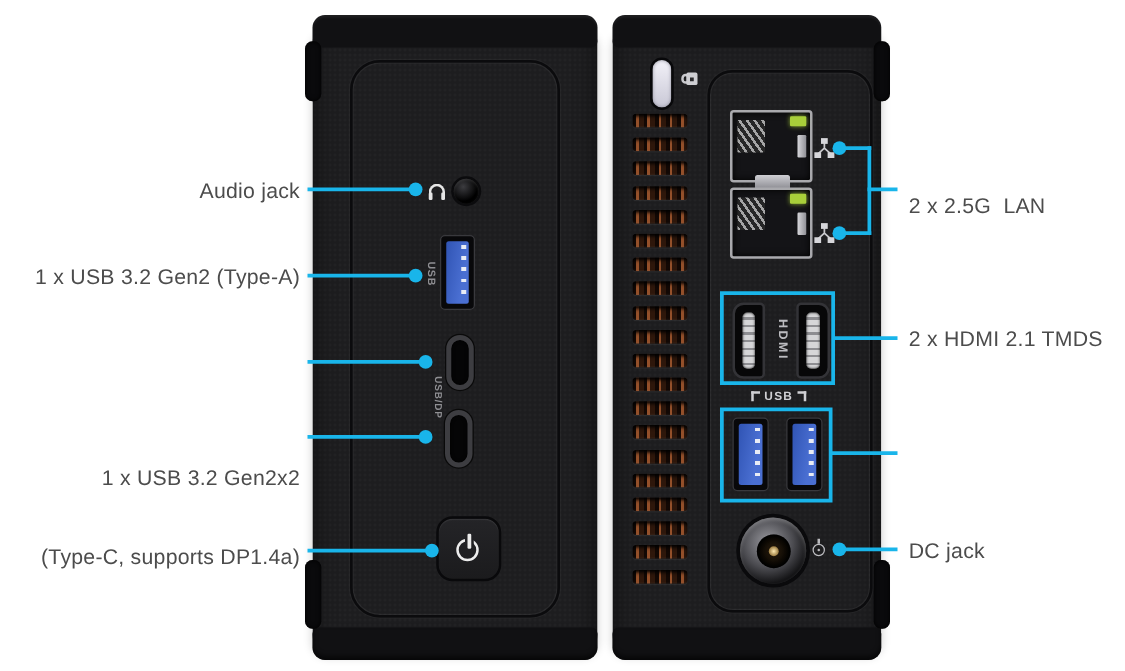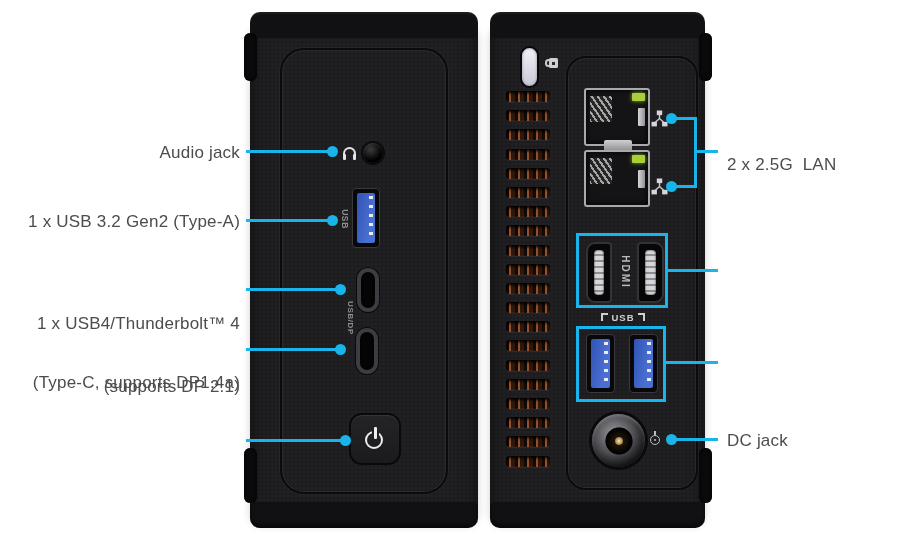--- a/index.html
+++ b/index.html
@@ -259,44 +259,42 @@
   <div class="cline" style="left:246px;top:150px;width:85px;"></div>
   <div class="cdot" style="left:327px;top:146px;"></div>
   <div class="ann left" style="top:142px;">Audio jack</div>
 
   <div class="cline" style="left:246px;top:219px;width:85px;"></div>
   <div class="cdot" style="left:327px;top:215px;"></div>
   <div class="ann left" style="top:211px;">1 x USB 3.2 Gen2 (Type-A)</div>
 
   <div class="cline" style="left:246px;top:288px;width:93px;"></div>
   <div class="cdot" style="left:335px;top:284px;"></div>
-  <div class="ann left two" style="top:271px;">
-    <div>1 x USB4/Thunderbolt™ 4</div>
-    <div>(supports DP 2.1)</div>
-  </div>
 
   <div class="cline" style="left:246px;top:348px;width:93px;"></div>
   <div class="cdot" style="left:335px;top:344px;"></div>
   <div class="ann left two" style="top:330px;">
+    <div>1 x USB 3.2 Gen2x2</div>
     <div>(Type-C, supports DP1.4a)</div>
   </div>
 
   <div class="cline" style="left:246px;top:439px;width:98px;"></div>
   <div class="cdot" style="left:340px;top:435px;"></div>
 
   <div class="cdot" style="left:666px;top:113px;"></div>
   <div class="cdot" style="left:666px;top:181px;"></div>
   <div class="cline" style="left:673px;top:117px;width:24px;"></div>
   <div class="cline" style="left:673px;top:185px;width:24px;"></div>
   <div class="cvline" style="left:694px;top:117px;height:71px;"></div>
   <div class="cline" style="left:694px;top:150px;width:24px;"></div>
   <div class="ann right" style="top:154px;">2 x 2.5G  LAN</div>
 
   <div class="cbox" style="left:576px;top:233px;width:92px;height:75px;"></div>
   <div class="cline" style="left:666px;top:269px;width:52px;"></div>
+  <div class="ann right" style="top:261px;">2 x HDMI 2.1 TMDS</div>
 
   <div class="cbox" style="left:576px;top:326px;width:90px;height:76px;"></div>
   <div class="cline" style="left:664px;top:361px;width:54px;"></div>
   <div class="ann right two" style="top:345px;">
   </div>
 
   <div class="cdot" style="left:666px;top:434px;"></div>
   <div class="cline" style="left:675px;top:438px;width:43px;"></div>
   <div class="ann right" style="top:430px;">DC jack</div>
 

